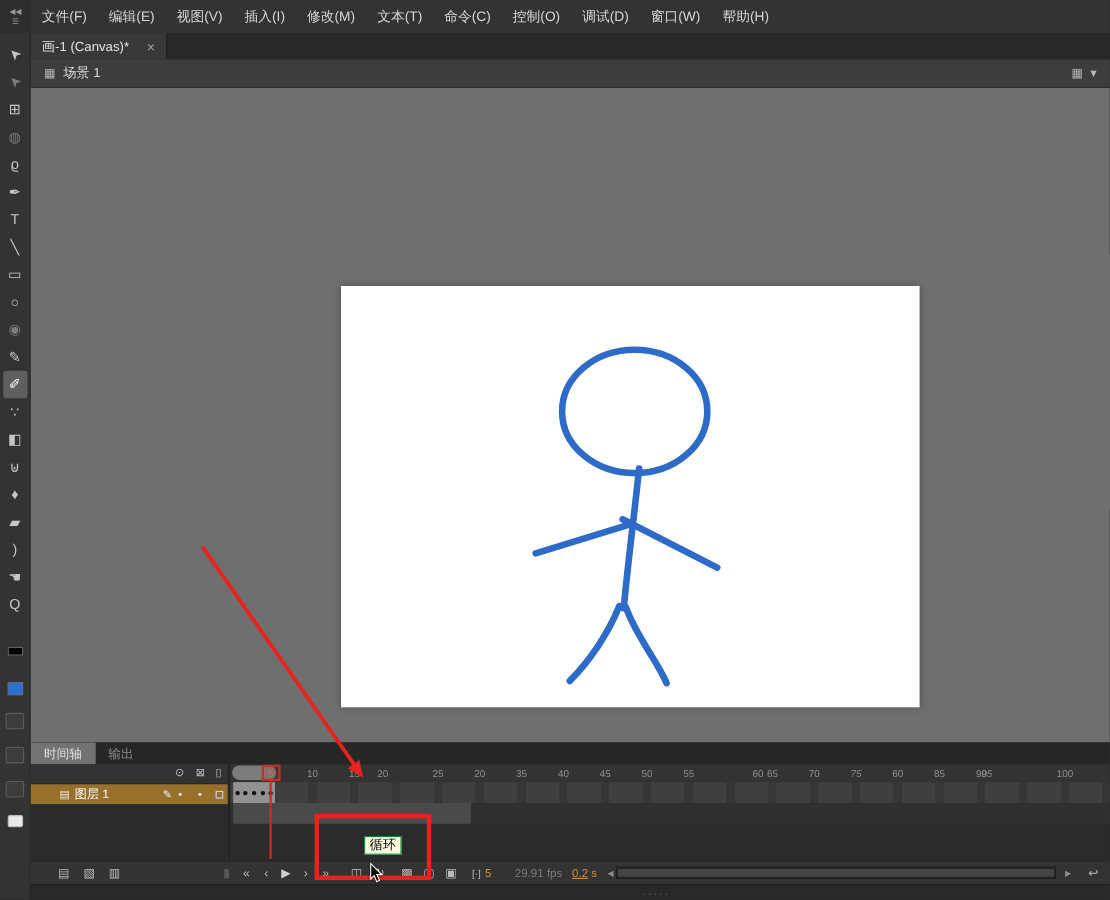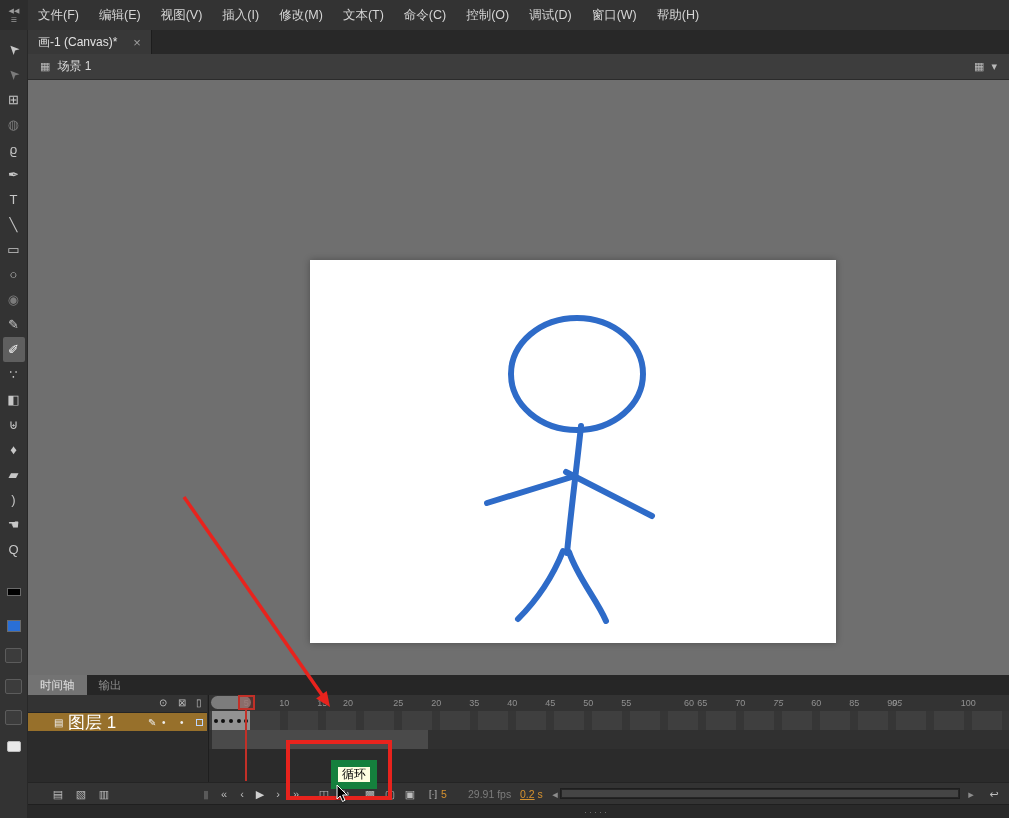--- a/index.html
+++ b/index.html
@@ -55,21 +55,21 @@
   
   .timeline{position:absolute;left:28px;top:675px;right:0;height:143px;background:#333}
   .tl-tabs{height:20px;background:#262626;display:flex}
   .tl-tab{height:20px;display:flex;align-items:center;padding:0 12px;font-size:11.5px;color:#8d8d8d}
   .tl-tab.active{background:#737373;color:#e0e0e0}
   .tl-body{position:relative;height:87px;background:#2c2c2c}
   .layers-col{position:absolute;left:0;top:0;width:179px;height:87px;background:#323232}
   .layers-header{position:relative;height:17px;background:#333;border-bottom:1px solid #252525}
   .hicon{position:absolute;top:2px;font-size:10px;color:#bdbdbd;line-height:12px}
   .layer-row{position:relative;height:19px;background:#97702b}
-  .layer-row .lbl{position:absolute;left:40px;top:0;line-height:19px;font-size:17px;color:#fff}
+  .layer-row .lbl{position:absolute;left:40px;top:0;line-height:19px;font-size:11px;color:#fff}
   .licon{position:absolute;top:0;line-height:19px;font-size:10px;color:#efefef}
   .lsq{position:absolute;top:6px;width:7px;height:7px;border:1px solid #bcd6ff;box-sizing:border-box}
   .layers-empty{position:absolute;left:0;top:36px;right:0;bottom:0;background:#2b2b2b}
 
   .frames-col{position:absolute;left:180px;top:0;right:0;height:87px;background:#2b2b2b;
               border-left:1px solid #1e1e1e}
   .ruler{position:relative;height:16px;background:#333;border-bottom:1px solid #222;overflow:hidden}
   .ruler-num{position:absolute;top:3px;font-size:9px;color:#919191;transform:translateX(-50%)}
   .ruler-pill{position:absolute;left:2px;top:1px;width:40px;height:13px;background:#7c7c7c;border-radius:7px}
   .playhead-handle{position:absolute;top:0;width:17px;height:15px;border:2px solid #c23028;
@@ -94,21 +94,21 @@
             border:1px solid #1e1e1e;box-sizing:border-box}
   .sb-thumb{position:absolute;left:1px;top:1px;width:396px;height:7px;background:#454545}
   .tl-bottom{position:absolute;left:0;top:129px;right:0;height:14px;background:#292929;
              border-top:1px solid #1f1f1f}
   .grip{position:absolute;left:556px;top:1px;color:#777;font-size:9px;letter-spacing:2px;line-height:12px}
 
   
   .arrow-svg{position:absolute;left:0;top:0;z-index:65;pointer-events:none}
   .anno-rect{position:absolute;left:286px;top:740px;width:106px;height:60px;border:4px solid #e8231d;
              box-sizing:border-box;z-index:66;pointer-events:none}
-  .tooltip{position:absolute;left:331px;top:760px;background:#ffffe1;border:7px solid #15803d;
+  .tooltip{position:absolute;left:331px;top:760px;background:#ffffe1;border:1px solid #15803d;
            color:#000;font-size:12px;line-height:15px;padding:0 4px;z-index:70;white-space:nowrap}
   .cursor-svg{position:absolute;left:336px;top:784px;z-index:80;pointer-events:none;
               filter:drop-shadow(0 1px 1px rgba(0,0,0,.5))}
 </style>
 </head>
 <body>
 
 <div class="app">
 
   <div class="corner">

